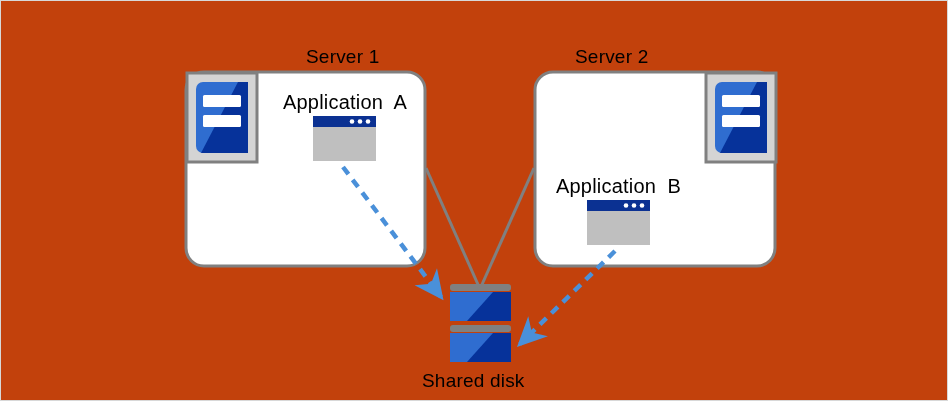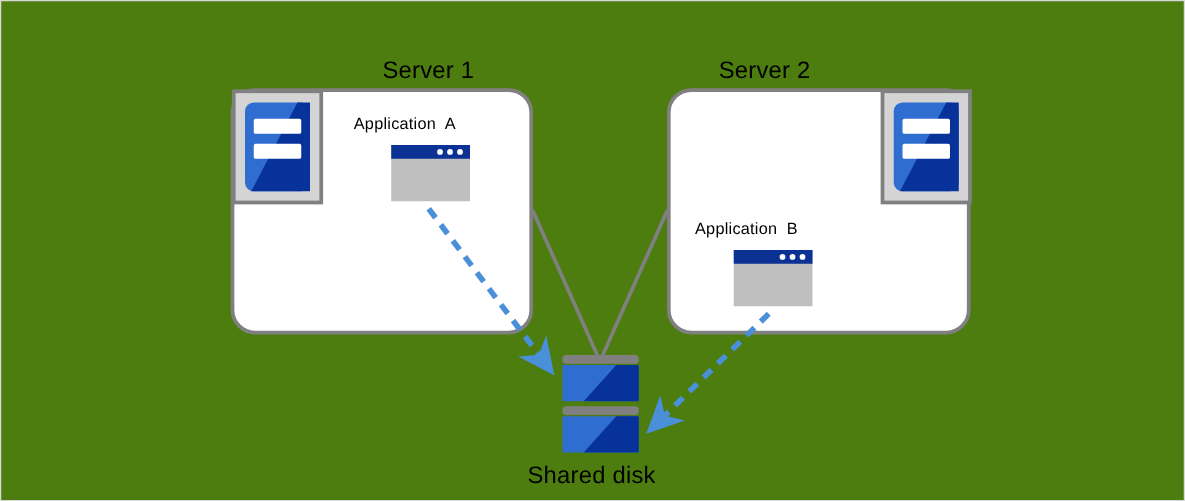--- a/index.html
+++ b/index.html
@@ -7,21 +7,21 @@
     padding: 0;
     background: #ffffff;
   }
   body {
     font-family: "Liberation Sans", sans-serif;
   }
   #canvas {
     position: relative;
     width: 948px;
     height: 401px;
-    background: #4d7c0f;
+    background: #c2410c;
     border: 1px solid #d8d8d8;
     box-sizing: border-box;
     overflow: hidden;
   }
   #vector-layer {
     position: absolute;
     left: 0;
     top: 0;
     width: 948px;
     height: 401px;
@@ -30,21 +30,21 @@
     position: absolute;
     color: #000000;
     white-space: pre;
     line-height: 1;
   }
   .server-title {
     font-size: 19px;
     letter-spacing: 0.2px;
   }
   .app-title {
-    font-size: 13px;
+    font-size: 20px;
     letter-spacing: 0.2px;
   }
   .disk-title {
     font-size: 19px;
     letter-spacing: 0.2px;
   }
 </style>
 </head>
 <body>
 

